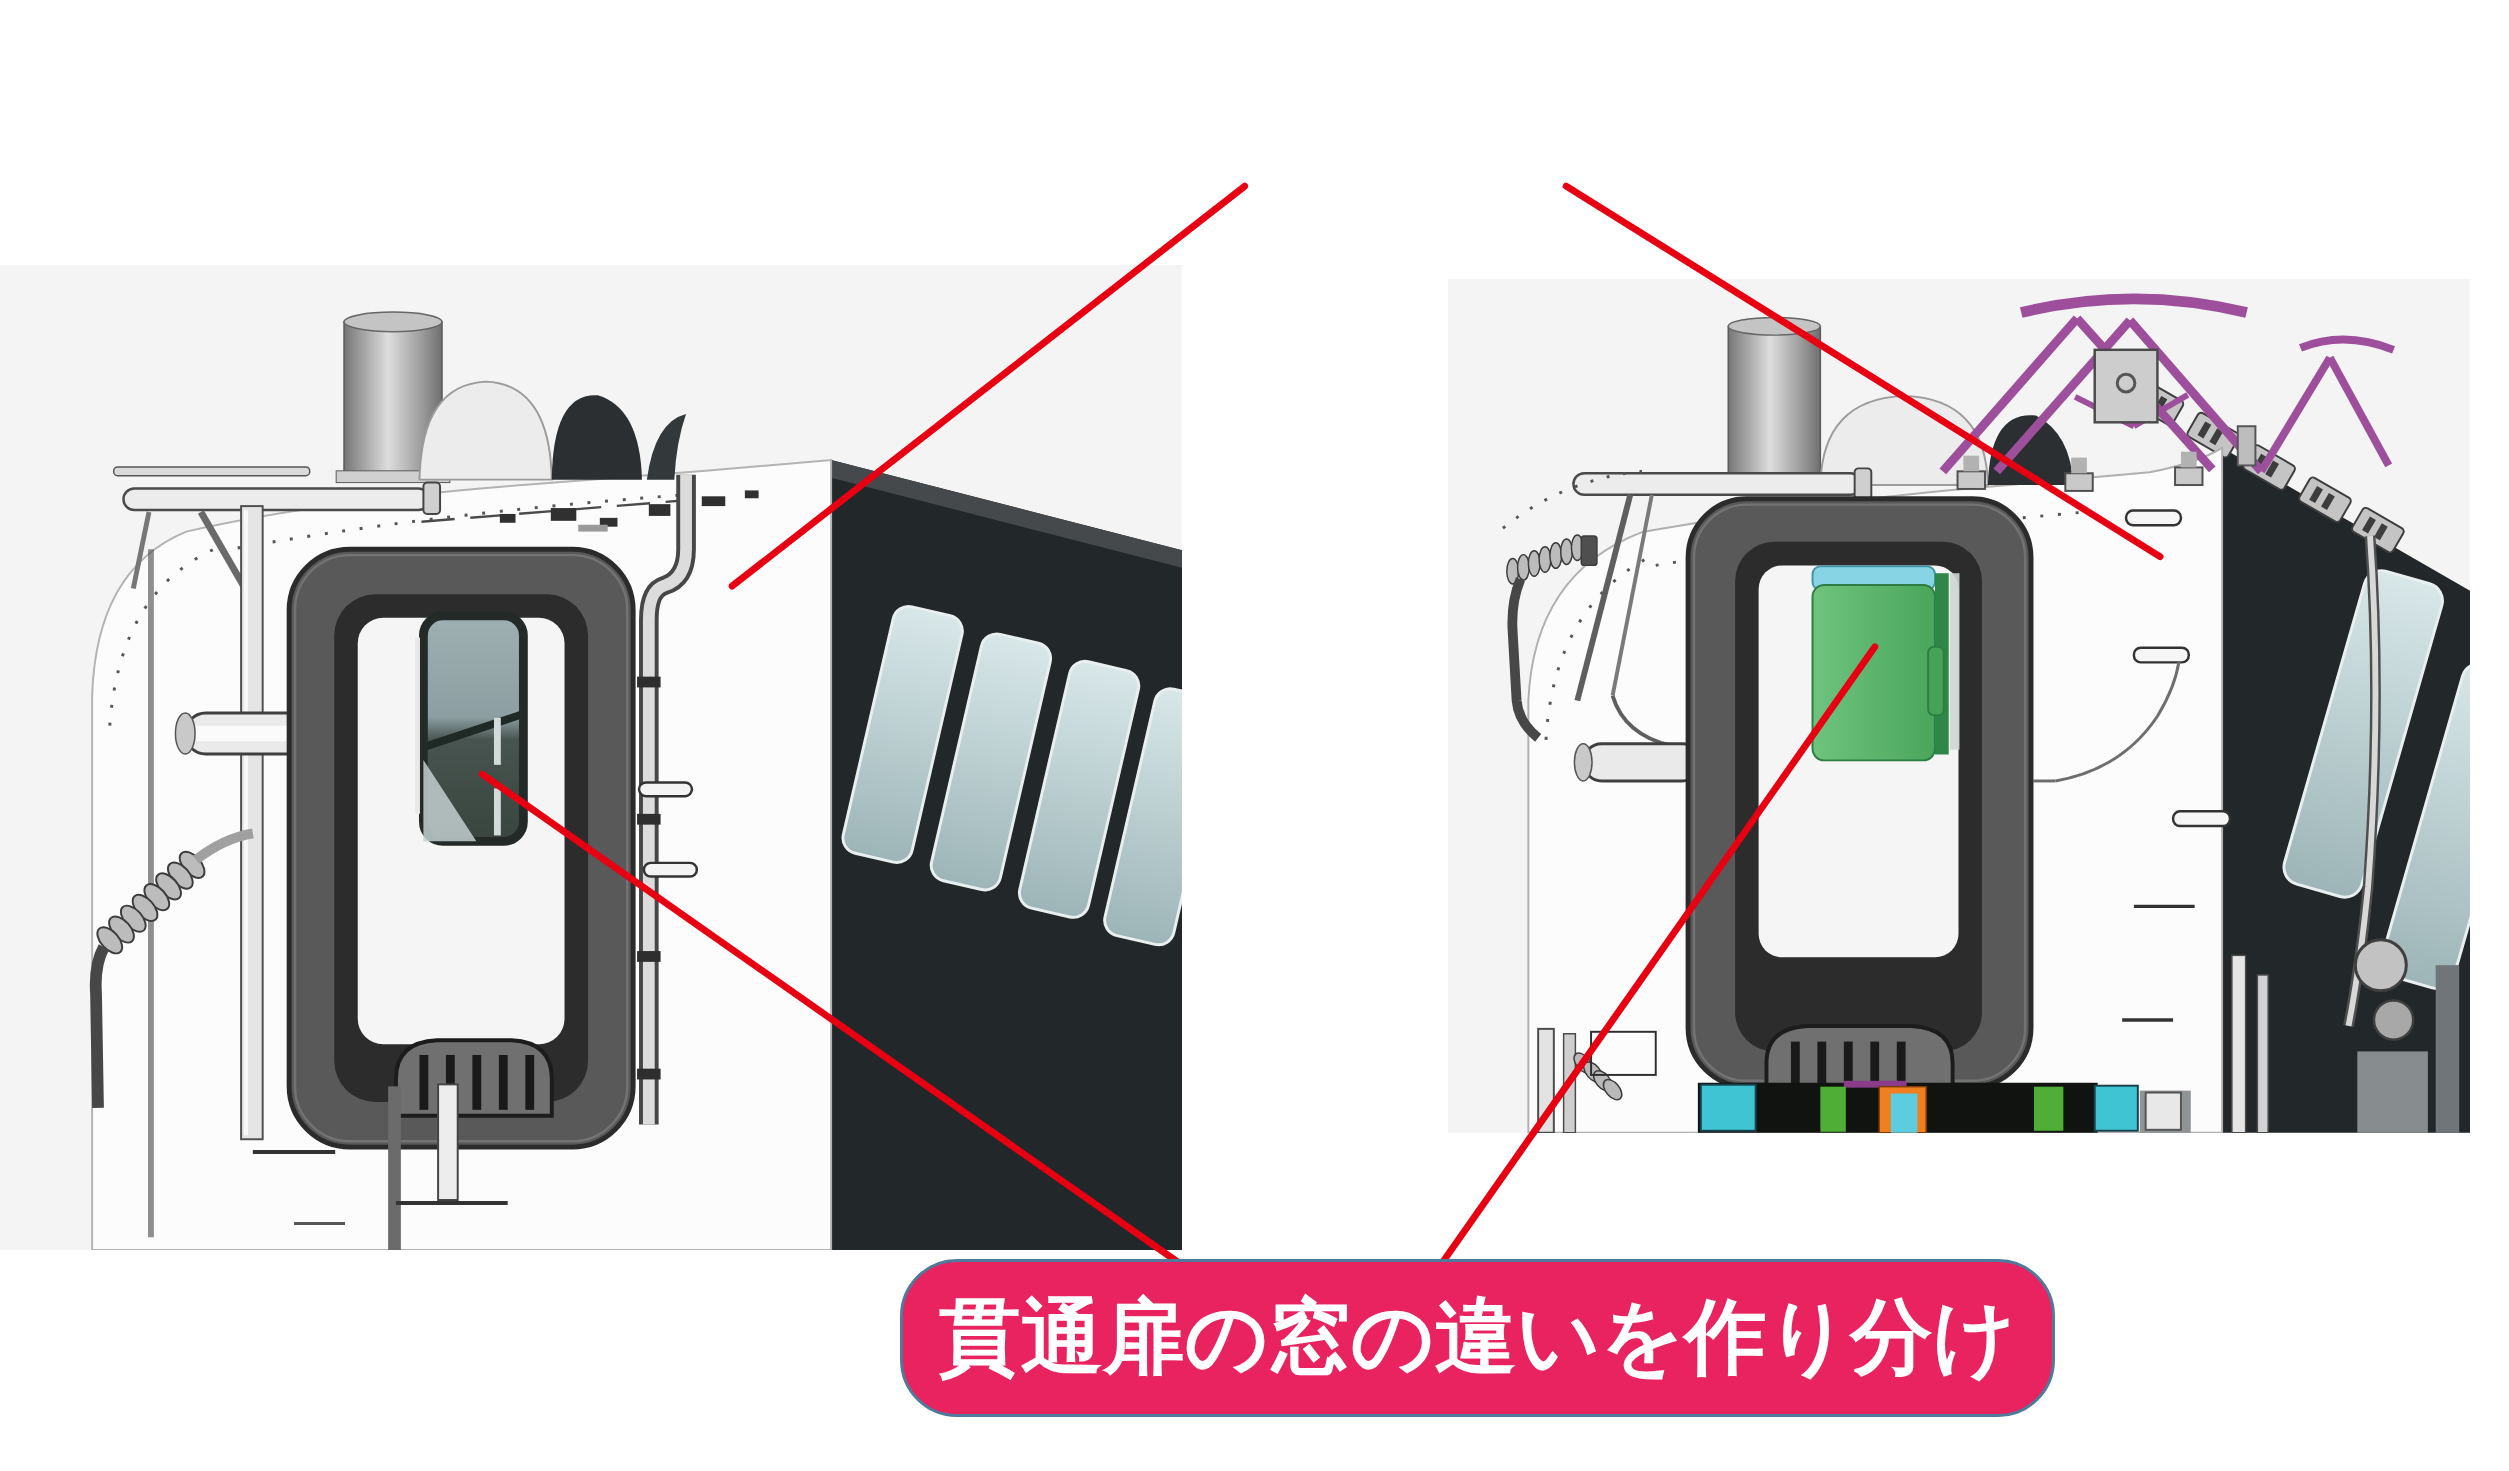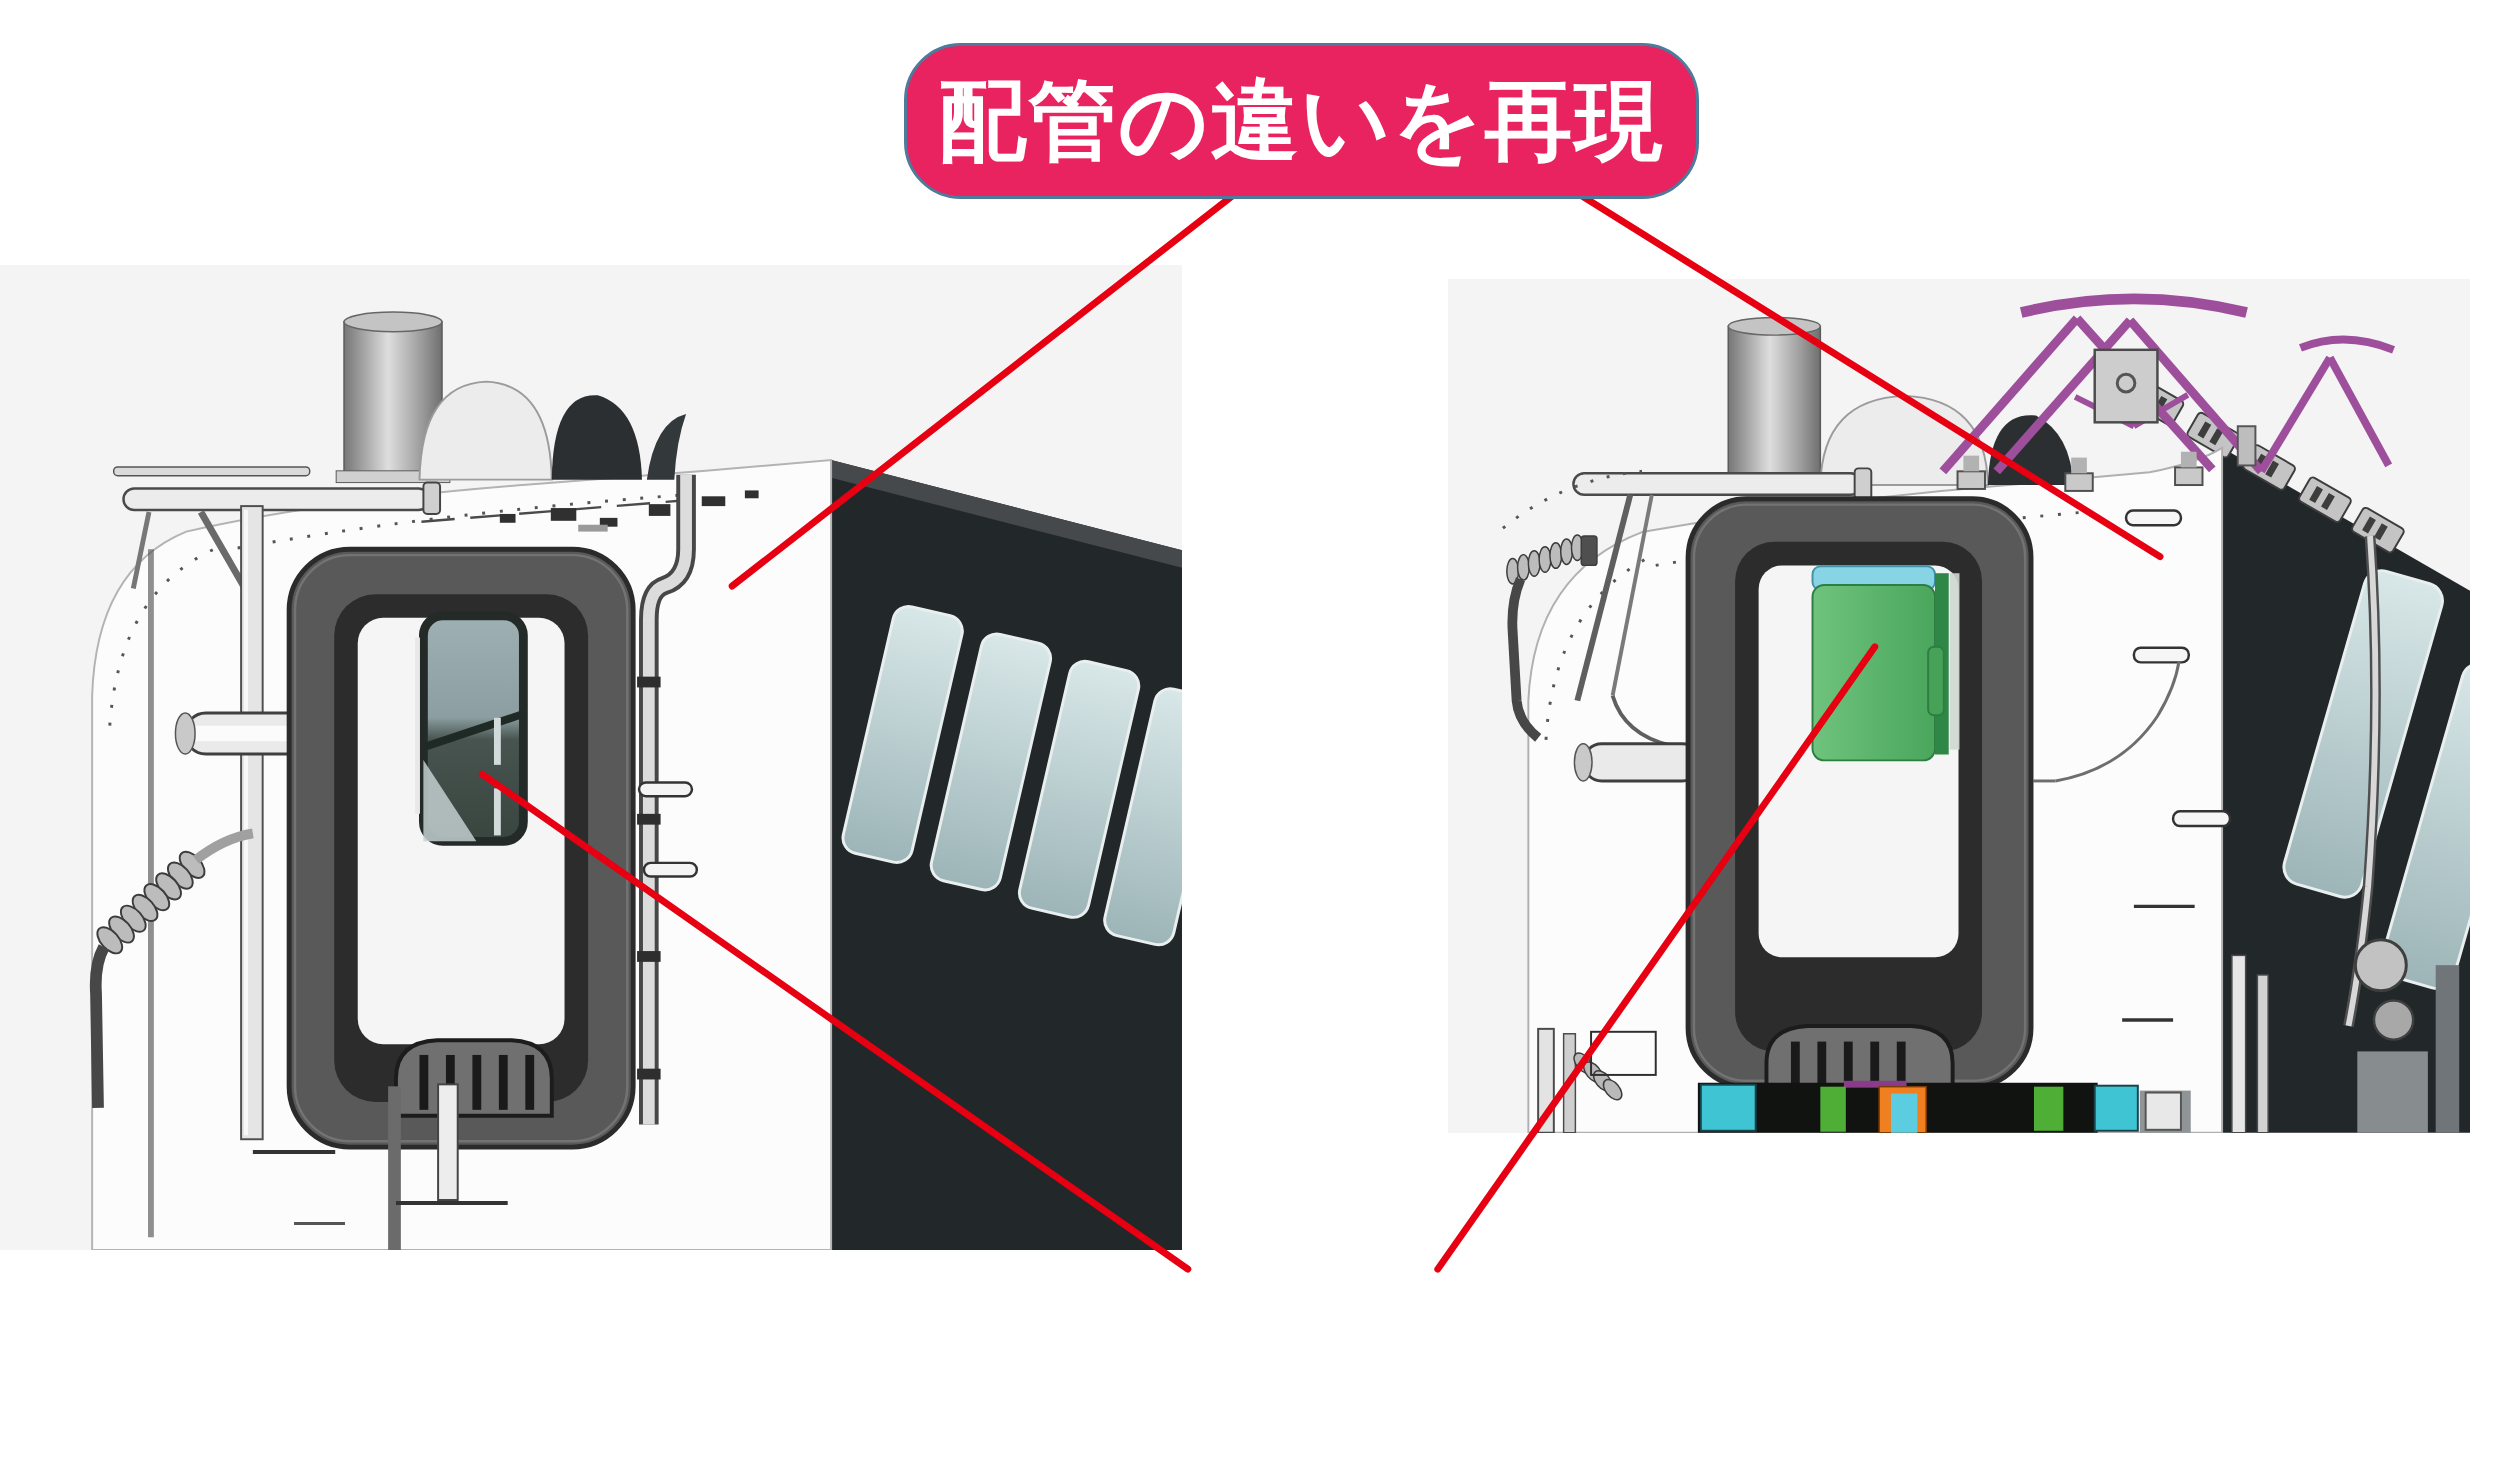--- a/index.html
+++ b/index.html
@@ -328,18 +328,18 @@
     </svg>
   </figure>
 
   <svg class="overlay" viewBox="0 0 2560 1501">
       <line x1="1270" y1="190" x2="747" y2="598" stroke="#E60012" stroke-width="7" stroke-linecap="round"></line>
       <line x1="1598" y1="190" x2="2204" y2="568" stroke="#E60012" stroke-width="7" stroke-linecap="round"></line>
       <line x1="1212" y1="1295" x2="492" y2="790" stroke="#E60012" stroke-width="7" stroke-linecap="round"></line>
       <line x1="1467" y1="1295" x2="1913" y2="660" stroke="#E60012" stroke-width="7" stroke-linecap="round"></line>
     </svg>
 
-  <div class="callout" id="callout-piping">
-    <span>配管の違いを再現</span>
+  <div class="callout" id="callout-door-window">
+    <span>貫通扉の窓の違いを作り分け</span>
   </div>
 
 </div>
 
 
 </body></html>

